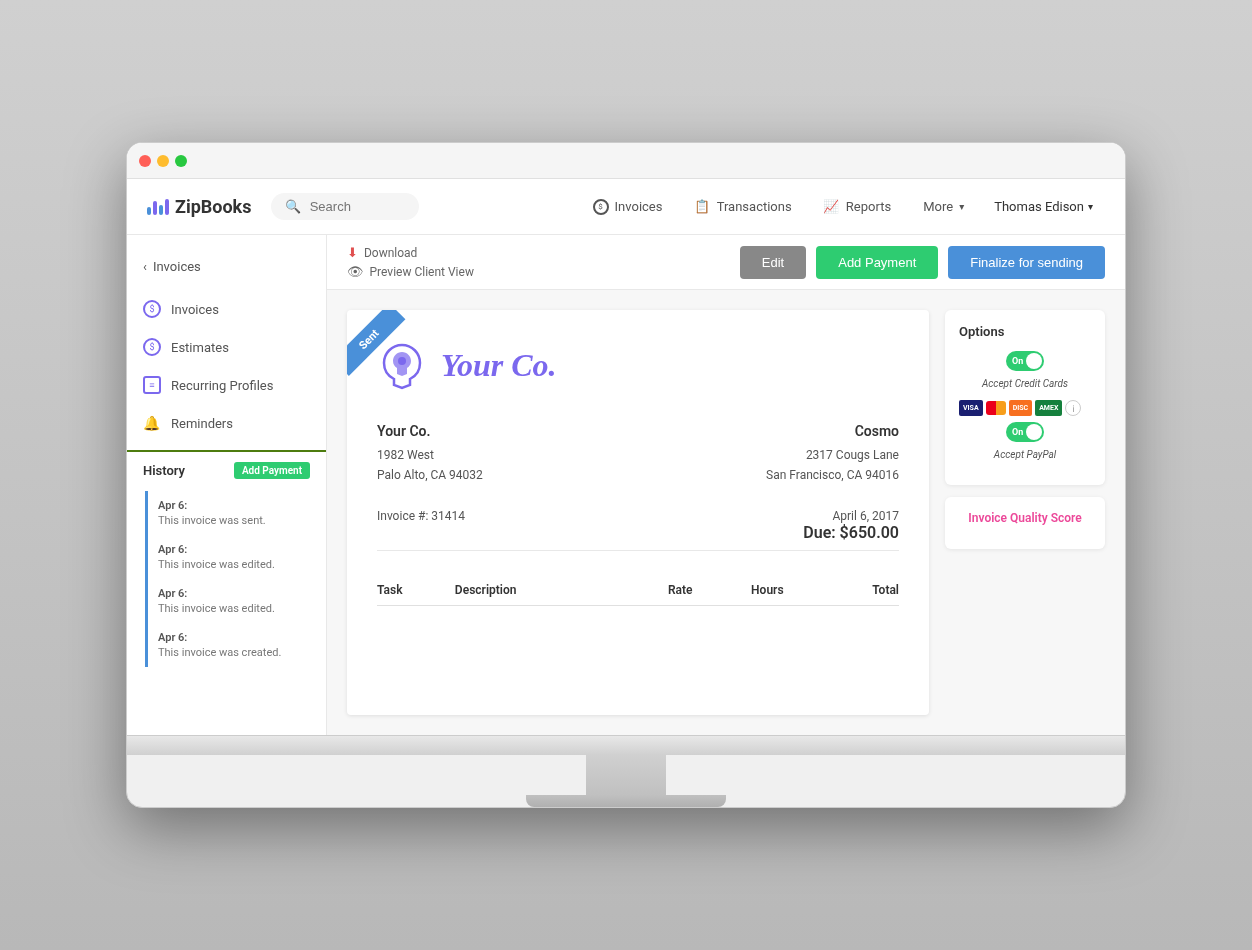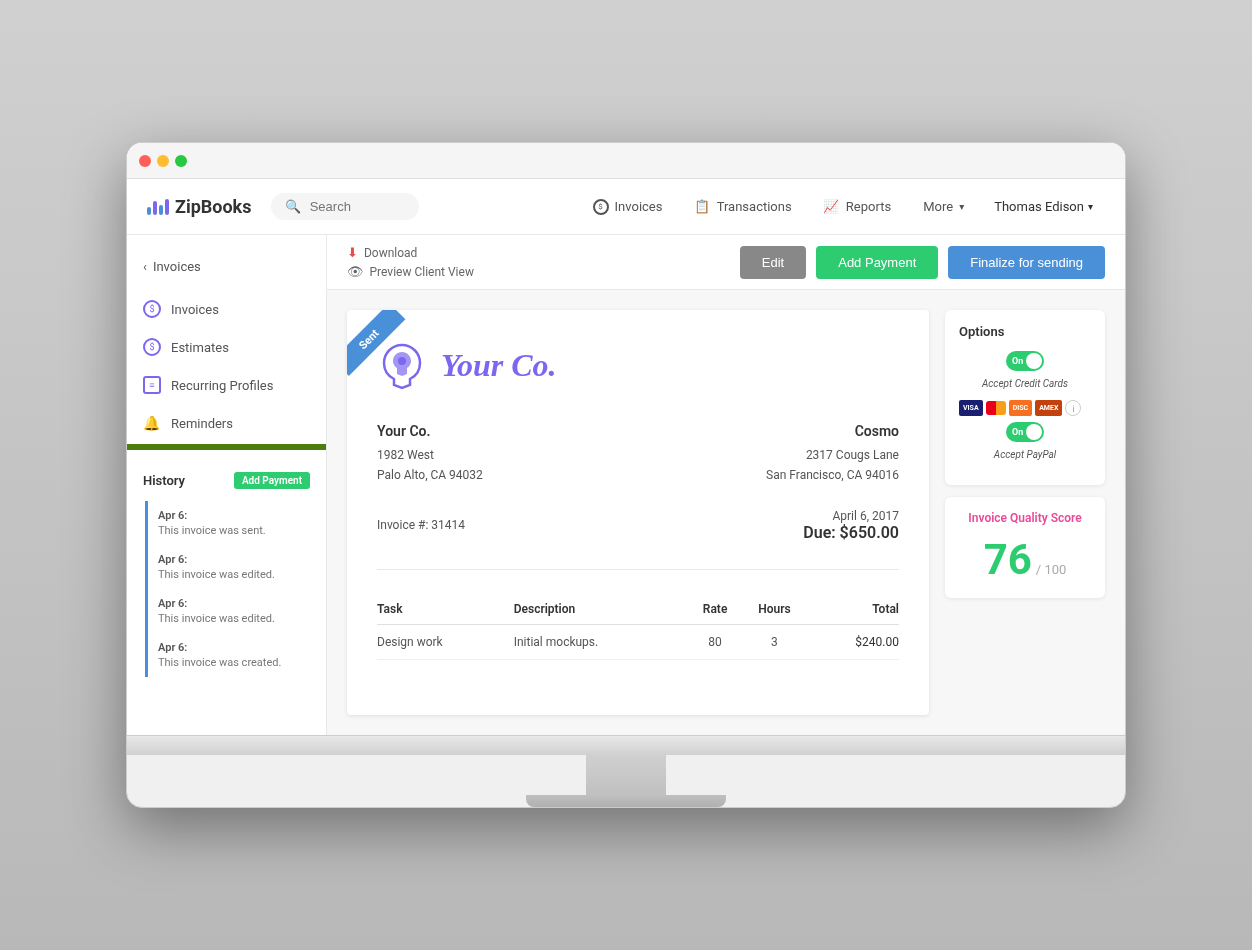--- a/index.html
+++ b/index.html
@@ -206,23 +206,23 @@
       display: flex;
       align-items: center;
       justify-content: center;
       font-size: 14px;
       color: #7b68ee;
       flex-shrink: 0;
     }
 
     
     .history-section {
-      padding: 22px 16px;
-      border-top: 6px solid #4d7c0f;
-      margin-top: 2px;
+      padding: 10px 16px;
+      border-top: 2px solid #4d7c0f;
+      margin-top: 8px;
     }
     .history-header {
       display: flex;
       align-items: center;
       justify-content: space-between;
       margin-bottom: 12px;
     }
     .history-title {
       font-size: 13px;
       font-weight: 600;
@@ -385,23 +385,23 @@
     .address-company {
       font-size: 14px;
       font-weight: 600;
       color: #333;
       margin-bottom: 4px;
     }
 
     .invoice-meta {
       display: flex;
       justify-content: space-between;
-      align-items: center;
+      align-items: flex-start;
       margin-bottom: 24px;
-      padding-bottom: 27px;
+      padding-bottom: 8px;
       border-bottom: 1px solid #e8e8e8;
     }
     .invoice-number {
       font-size: 12px;
       color: #555;
     }
     .invoice-due {
       text-align: right;
     }
     .invoice-date {
@@ -512,21 +512,21 @@
       display: flex;
       align-items: center;
       justify-content: center;
       font-size: 7px;
       font-weight: 700;
       color: #fff;
       padding: 0 4px;
     }
     .card-visa { background: #1a1f71; }
     .card-discover { background: #f76f20; }
-    .card-amex { background: #c2410c; }
+    .card-amex { background: #15803d; }
     .card-info {
       width: 16px;
       height: 16px;
       border-radius: 50%;
       border: 1px solid #ccc;
       display: flex;
       align-items: center;
       justify-content: center;
       font-size: 9px;
       color: #999;
@@ -764,27 +764,20 @@
               <thead>
                 <tr>
                   <th>Task</th>
                   <th>Description</th>
                   <th>Rate</th>
                   <th>Hours</th>
                   <th>Total</th>
                 </tr>
               </thead>
               <tbody>
-                <tr class="table-row">
-                  <td>Design work</td>
-                  <td>Initial mockups.</td>
-                  <td>80</td>
-                  <td>3</td>
-                  <td>$240.00</td>
-                </tr>
               </tbody>
             </table>
           </div>
 
           <div class="right-panel">
 
             <div class="options-card">
               <div class="options-title">Options</div>
 
               <div class="option-row">
@@ -807,24 +800,20 @@
                 <div class="toggle">
                   <span class="toggle-label">On</span>
                   <div class="toggle-knob"></div>
                 </div>
                 <span class="option-text">Accept PayPal</span>
               </div>
             </div>
 
             <div class="quality-card">
               <div class="quality-title">Invoice Quality Score</div>
-              <div>
-                <span class="quality-score">76</span>
-                <span class="quality-max">/ 100</span>
-              </div>
             </div>
           </div>
         </div>
       </div>
     </div>
   </div>
   <div class="monitor-chin"></div>
   <div class="monitor-stand">
     <div class="stand-neck"></div>
     <div class="stand-base"></div>

